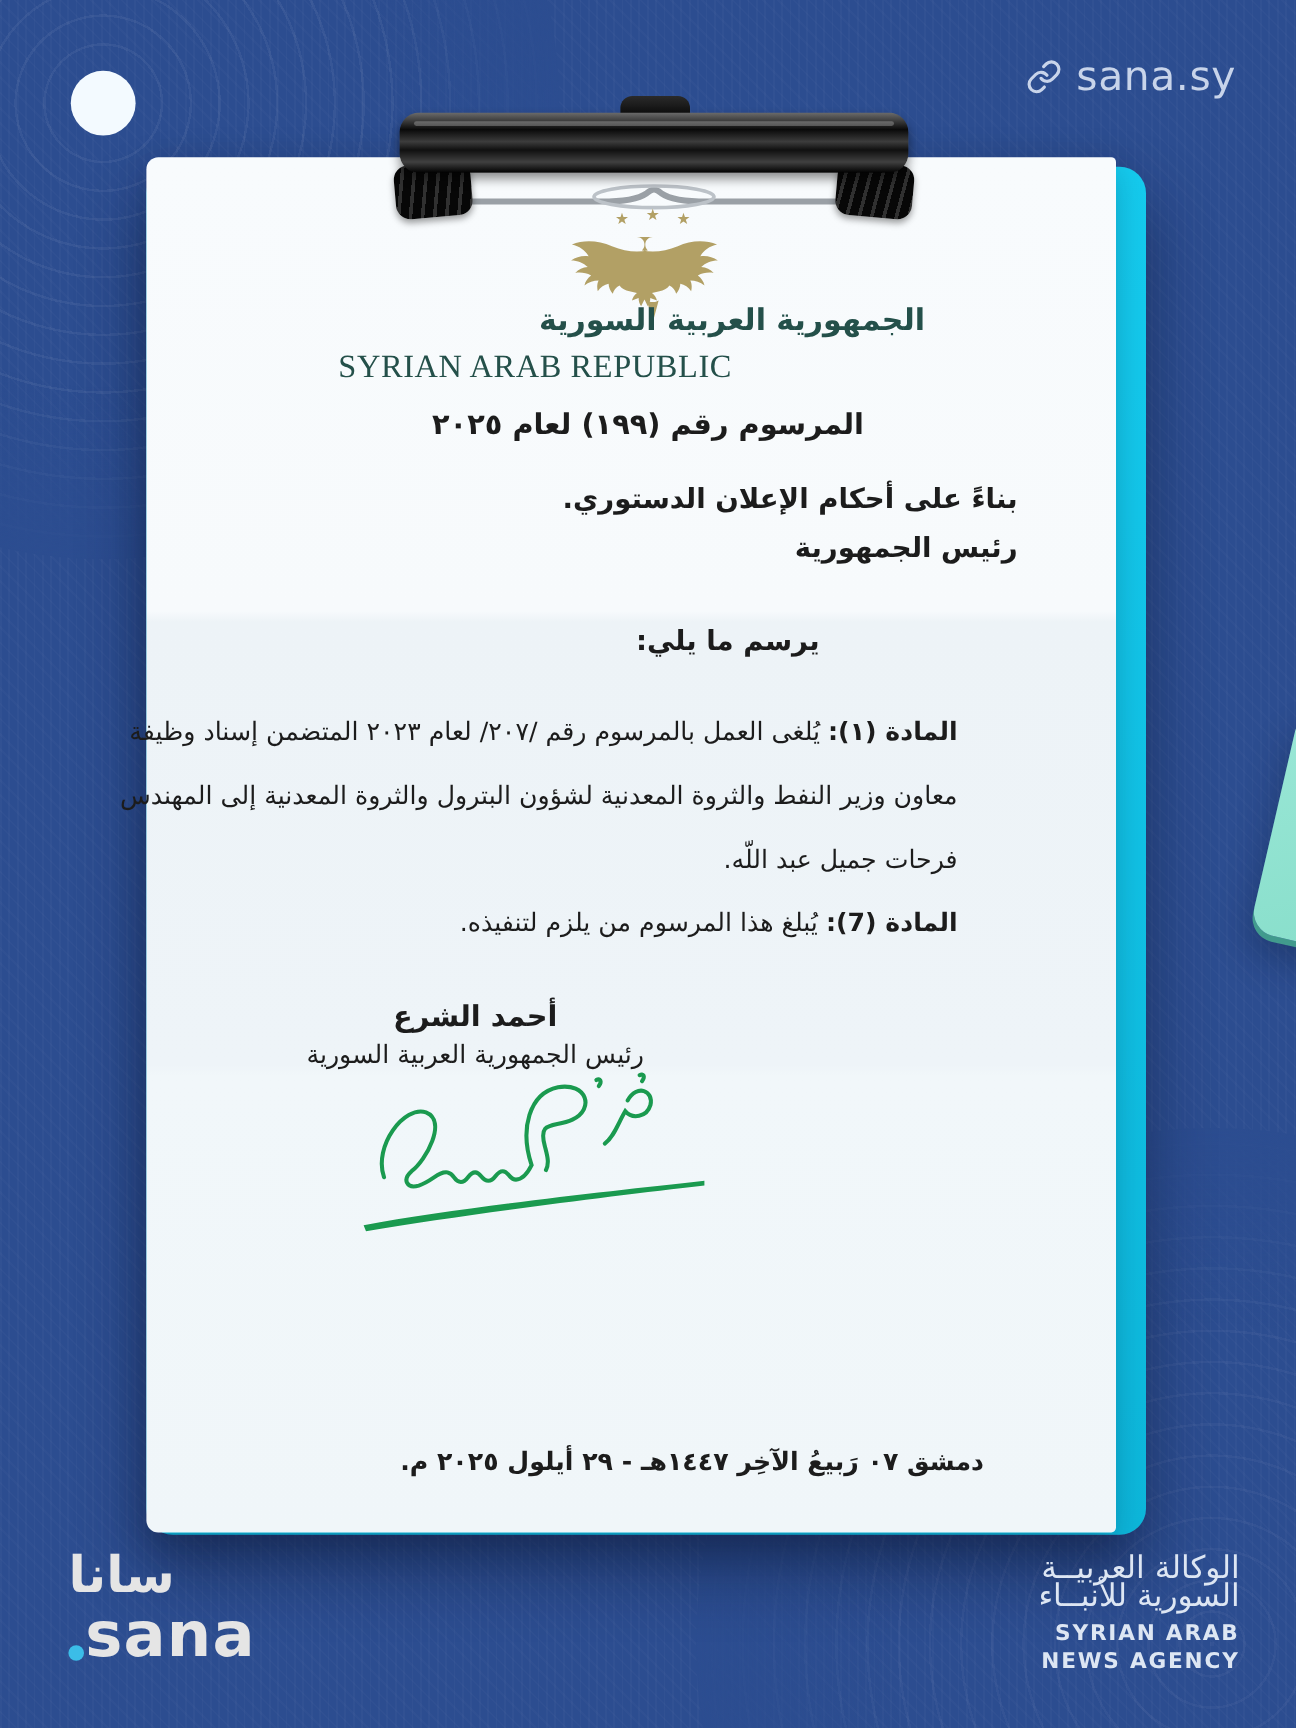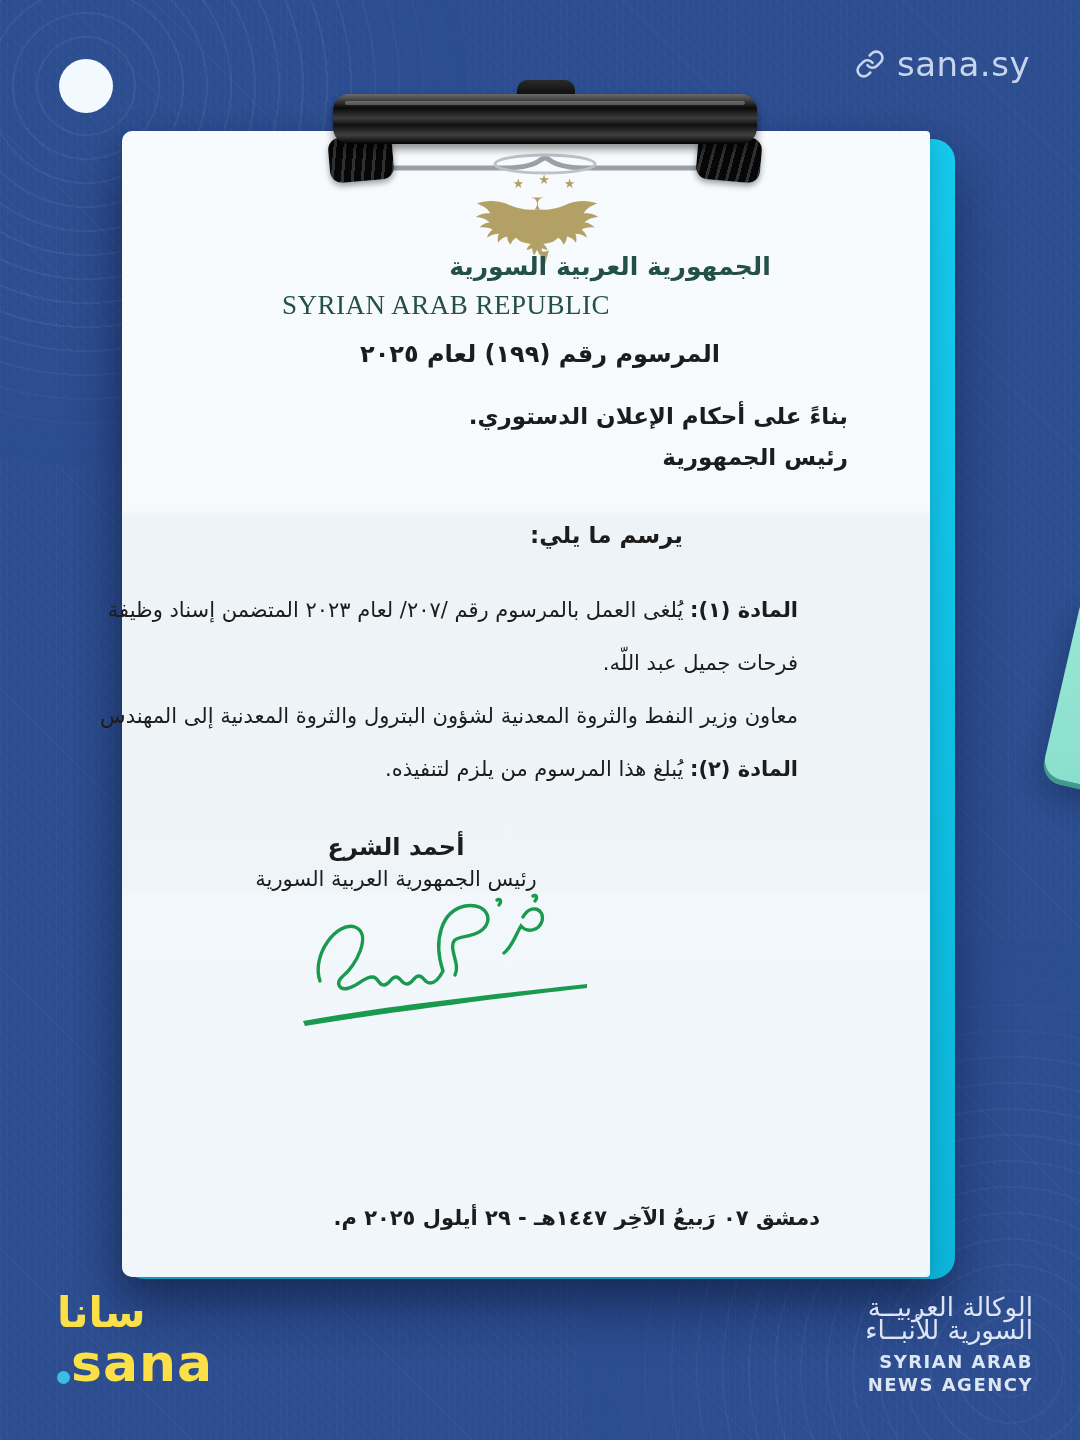--- a/index.html
+++ b/index.html
@@ -91,21 +91,21 @@
   .articles .line{ white-space:nowrap; }
   .articles b{ font-weight:700; }
   .signer{ position:absolute; left:240px; top:830px; width:312px; text-align:center; }
   .signer-name{ font-size:24px; font-weight:700; line-height:34px; }
   .signer-title{ font-size:21px; line-height:30px; }
   .signature{ position:absolute; left:295px; top:893px; }
   .dateline{ position:absolute; right:260px; top:1206px; direction:rtl;
     font-size:21px; font-weight:600; }
 
   
-  .logo{ position:absolute; left:57px; top:1288px; color:#fde047; }
+  .logo{ position:absolute; left:57px; top:1288px; color:#e5e5e5; }
   .logo-ar{ font-size:42px; font-weight:700; letter-spacing:4px; line-height:50px; }
   .logo-en{ position:relative; padding-left:14px; font-size:52px; font-weight:700;
     letter-spacing:1px; line-height:50px; }
   .logo-dot{ position:absolute; left:0; bottom:4px; width:13px; height:13px;
     border-radius:50%; background:#3bbde8; }
 
   .agency{ position:absolute; right:47px; top:1296px; text-align:right; color:#dde6f3; }
   .agency-ar{ font-size:26px; font-weight:400; line-height:23px; direction:rtl; }
   .agency-en{ margin-top:8px; font-size:18px; font-weight:600; letter-spacing:1.5px; line-height:23px;text-align:right; }
 </style>
@@ -163,23 +163,23 @@
 
     <div class="president-block">
       <div>بناءً على أحكام الإعلان الدستوري.</div>
       <div>رئيس الجمهورية</div>
     </div>
 
     <div class="preamble">يرسم ما يلي:</div>
 
     <div class="articles">
       <div class="line"><b>المادة (١):</b><span> يُلغى العمل بالمرسوم رقم /٢٠٧/ لعام ٢٠٢٣ المتضمن إسناد وظيفة</span></div>
+      <div class="line">معاون وزير النفط والثروة المعدنية لشؤون البترول والثروة المعدنية إلى المهندس</div>
       <div class="line">فرحات جميل عبد اللّه.</div>
-      <div class="line">معاون وزير النفط والثروة المعدنية لشؤون البترول والثروة المعدنية إلى المهندس</div>
-      <div class="line"><b>المادة (٢):</b><span> يُبلغ هذا المرسوم من يلزم لتنفيذه.</span></div>
+      <div class="line"><b>المادة (7):</b><span> يُبلغ هذا المرسوم من يلزم لتنفيذه.</span></div>
     </div>
 
     <div class="signer">
       <div class="signer-name">أحمد الشرع</div>
       <div class="signer-title">رئيس الجمهورية العربية السورية</div>
     </div>
 
     <svg class="signature" width="300" height="140" viewBox="0 0 300 140">
       <g fill="none" stroke="#1a9a4f" stroke-width="3.4" stroke-linecap="round">
         <path d="M25 88 C16 62 42 28 60 34 C78 41 60 74 48 83 C40 90 44 98 54 95 C66 91 70 83 78 84 C84 85 83 92 89 92 C95 92 95 84 101 84 C106 84 106 91 112 91 C118 91 118 83 124 83 C129 83 129 90 135 90 C141 90 145 84 148 78 C138 48 146 18 170 13 C194 9 201 31 182 40 C167 47 153 40 159 62 C161 70 163 76 160 82"></path>

